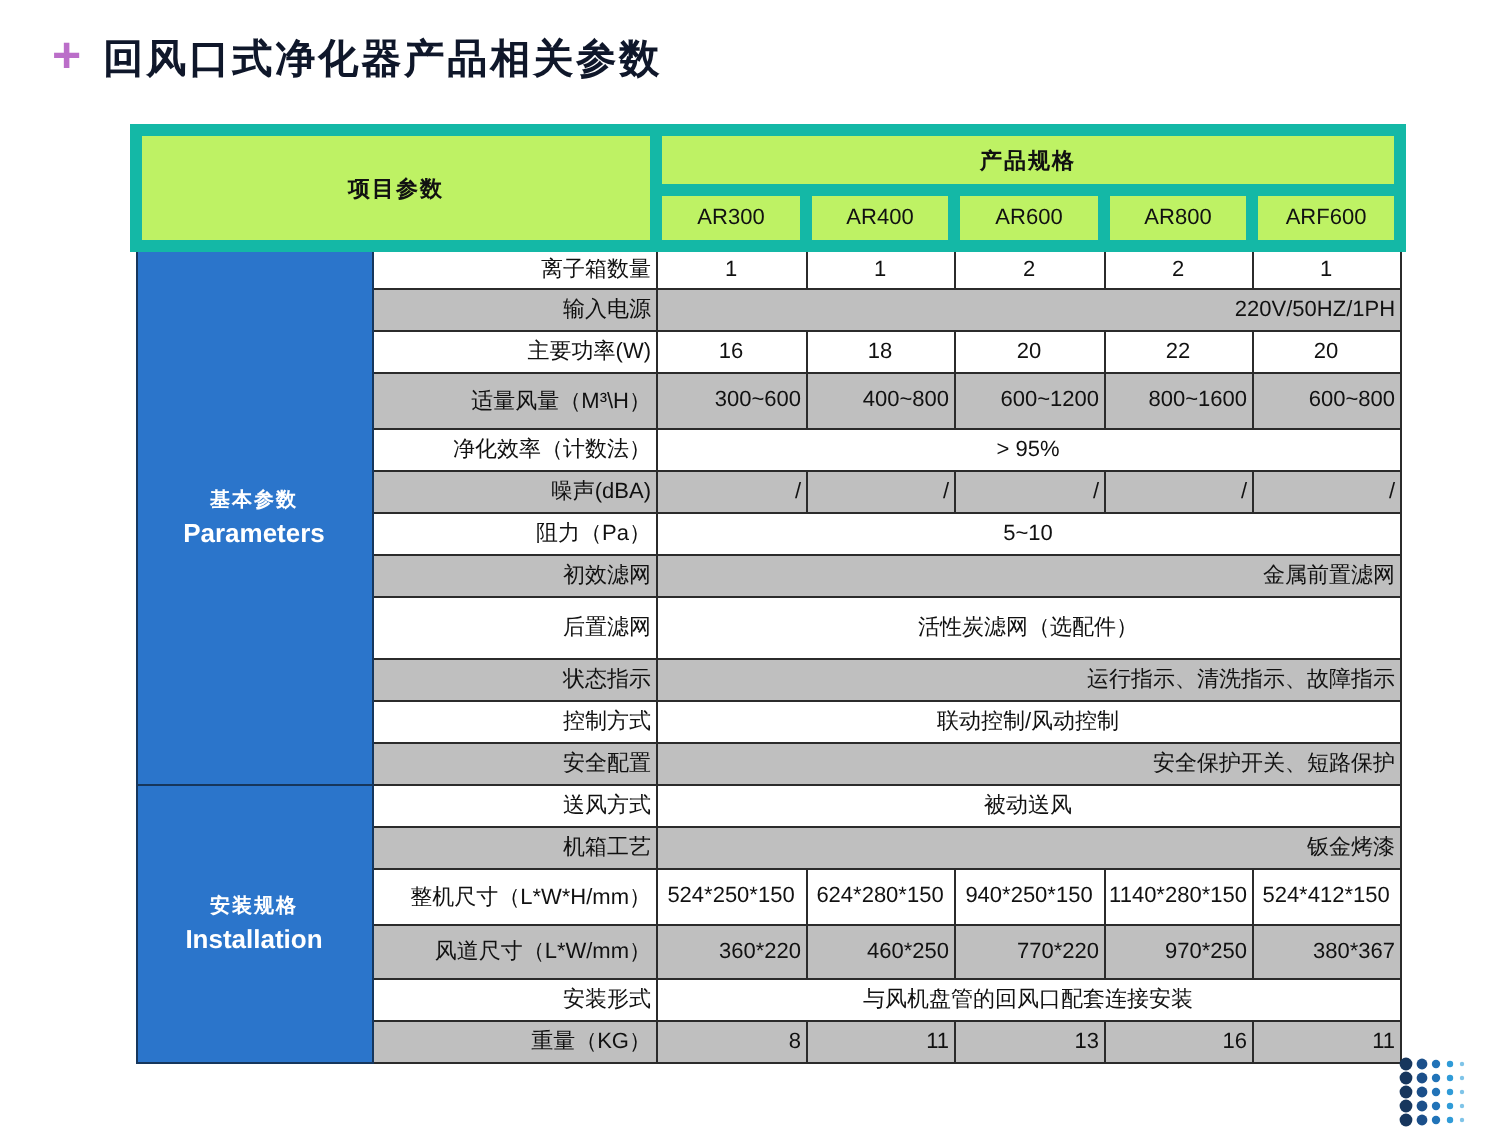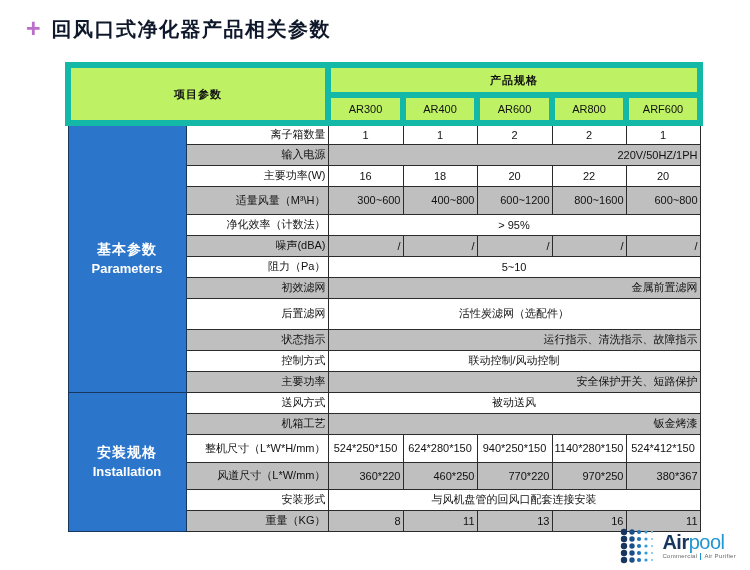--- a/index.html
+++ b/index.html
@@ -29,21 +29,21 @@
   th.th-spec{font-size:13px;height:24px;letter-spacing:1px;}
   th.th-model{font-size:11px;font-weight:normal;height:22px;}
   tbody td{border:1px solid #2b2b2b;}
   tr.white td{background:#ffffff;}
   tr.gray td{background:#bfbfbf;text-align:right;}
   tbody td.label{text-align:right;padding-left:6px;}
   tbody td.group{
     background:#2b75cb;color:#ffffff;border:1px solid #16365c;
     font-weight:bold;
   }
-  td.group .cn{font-size:14px;letter-spacing:1px;}
+  td.group .cn{font-size:10px;letter-spacing:1px;}
   td.group .en{font-size:13px;margin-top:2px;}
 
   
   .logo{position:absolute;right:14px;bottom:6px;display:flex;align-items:center;gap:5px;}
   .logo-text{display:flex;flex-direction:column;line-height:1;}
   .brand{font-size:20px;letter-spacing:-0.5px;}
   .brand .air{color:#17365d;font-weight:bold;}
   .brand .pool{color:#2196d3;font-weight:normal;}
   .tagline{display:flex;align-items:center;gap:3px;margin-top:1px;}
   .tagline span{font-size:6px;color:#666;letter-spacing:0.3px;}
@@ -139,21 +139,21 @@
       </tr>
       <tr class="gray" style="height: 21px;">
         <td class="label">状态指示</td>
         <td colspan="5">运行指示、清洗指示、故障指示</td>
       </tr>
       <tr class="white" style="height: 21px;">
         <td class="label">控制方式</td>
         <td colspan="5">联动控制/风动控制</td>
       </tr>
       <tr class="gray" style="height: 21px;">
-        <td class="label">主要功率</td>
+        <td class="label">安全配置</td>
         <td colspan="5">安全保护开关、短路保护</td>
       </tr>
       <tr class="white" style="height: 21px;">
         <td class="group" rowspan="6">
           <div class="cn">安装规格</div>
           <div class="en">Installation</div>
         </td>
         <td class="label">送风方式</td>
         <td colspan="5">被动送风</td>
       </tr>
@@ -213,23 +213,13 @@
       <circle cx="12" cy="26" r="2.7" fill="#1b4f8a"></circle>
       <circle cx="19" cy="26" r="2.1" fill="#2173b8"></circle>
       <circle cx="26" cy="26" r="1.6" fill="#2f9bd8"></circle>
       <circle cx="32" cy="26" r="1.1" fill="#7fc4e8"></circle>
       <circle cx="4" cy="33" r="3.2" fill="#17365d"></circle>
       <circle cx="12" cy="33" r="2.7" fill="#1b4f8a"></circle>
       <circle cx="19" cy="33" r="2.1" fill="#2173b8"></circle>
       <circle cx="26" cy="33" r="1.6" fill="#2f9bd8"></circle>
       <circle cx="32" cy="33" r="1.1" fill="#7fc4e8"></circle>
     </svg>
-  <div class="logo-text">
-    <div class="brand">
-      <span class="air">Air</span><span class="pool">pool</span>
-    </div>
-    <div class="tagline">
-      <span>Commercial</span>
-      <span class="tag-divider"></span>
-      <span>Air Purifier</span>
-    </div>
-  </div>
 </div>
 
 </body></html>

